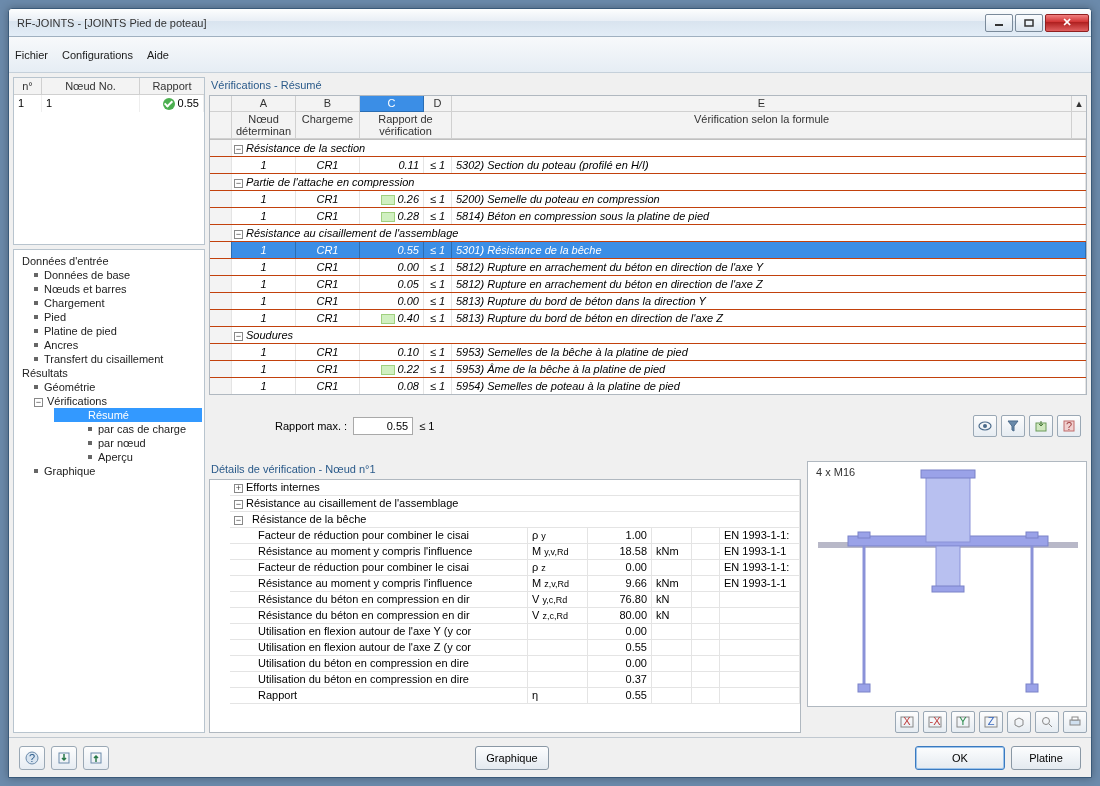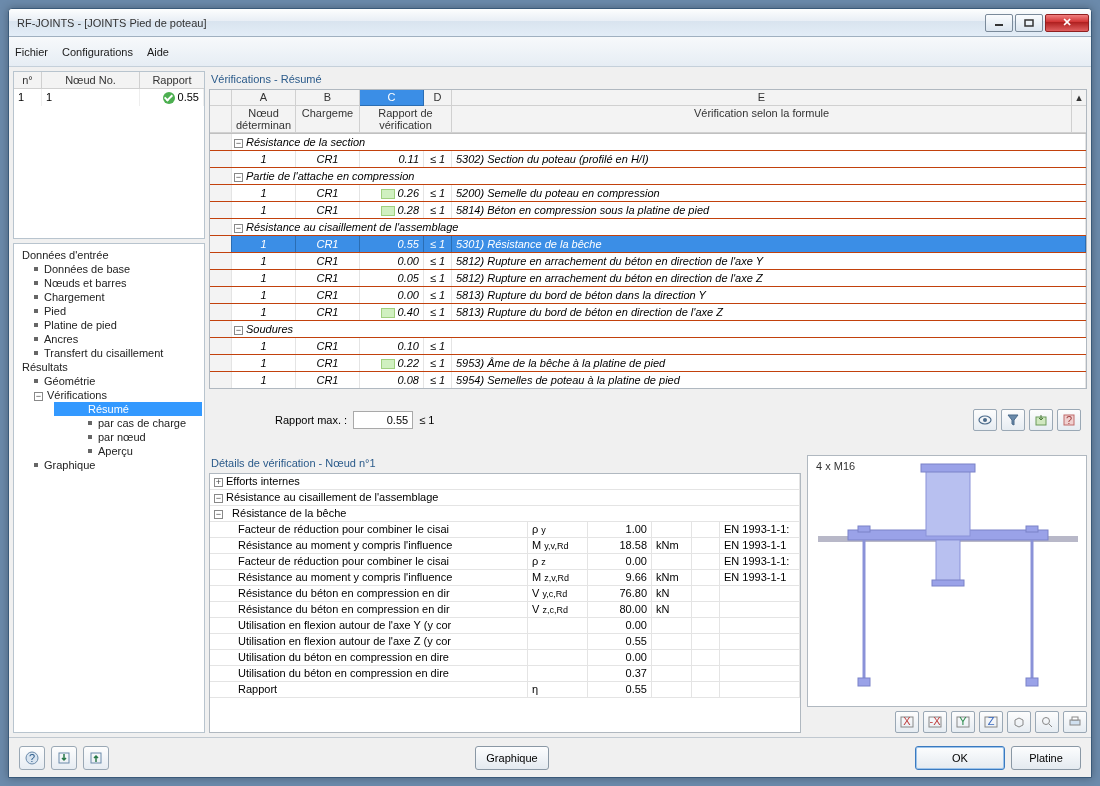--- a/index.html
+++ b/index.html
@@ -2,21 +2,21 @@
 <html><head>
 <meta charset="utf-8">
 <style>
   * { box-sizing: border-box; font-family: "Segoe UI", Tahoma, sans-serif; font-size: 11px; }
   body { margin: 0; background: #6b8aab; padding: 8px; }
   .window { width: 1084px; height: 770px; background: #f0f0f0; border: 1px solid #3a5a7a; border-radius: 4px 4px 0 0; box-shadow: 0 0 8px rgba(0,0,0,0.3); display: flex; flex-direction: column; overflow: hidden; }
   .titlebar { height: 28px; background: linear-gradient(#fdfefe,#e8eef5 45%,#d9e4ef 46%,#e3edf7); display: flex; align-items: center; padding: 0 2px 0 8px; border-bottom: 1px solid #a0b0c0; }
   .titlebar .title { flex: 1; color: #333; }
   .winbtn { width: 28px; height: 18px; margin-left: 2px; border: 1px solid #7a8a9a; border-radius: 2px; background: linear-gradient(#fafcfe,#dbe5ef); display: flex; align-items: center; justify-content: center; color: #333; }
   .winbtn.close { width: 44px; background: linear-gradient(#f08080,#d03030 45%,#b02020 46%,#e06060); border-color: #902020; color: #fff; font-weight: bold; }
-  .menubar { height: 30px; background: linear-gradient(#f7f9fb,#e6edf4); border-bottom: 1px solid #c5d0da; display: flex; align-items: center; padding: 0 6px; gap: 14px; }
+  .menubar { height: 36px; background: linear-gradient(#f7f9fb,#e6edf4); border-bottom: 1px solid #c5d0da; display: flex; align-items: center; padding: 0 6px; gap: 14px; }
   .menubar span { color: #1a1a1a; cursor: default; }
   .body { flex: 1; display: flex; padding: 4px; gap: 4px; min-height: 0; }
   .left { width: 192px; display: flex; flex-direction: column; gap: 4px; }
   .panel { background: #fff; border: 1px solid #b8c4ce; }
   .smalltable { height: 168px; }
   .smalltable-head { display: flex; background: #f3f3f3; border-bottom: 1px solid #d0d0d0; }
   .sth { padding: 2px 4px; border-right: 1px solid #d0d0d0; text-align: center; color: #333; }
   .smalltable-row { display: flex; }
   .std { padding: 2px 4px; border-right: 1px solid #eee; }
   .check-icon { display:inline-block; width:12px; height:12px; border-radius:50%; background:#4caf50; position:relative; vertical-align:middle; }
@@ -47,21 +47,21 @@
   .minibar { display:inline-block; width:14px; height:10px; background:#d0f0c0; border:1px solid #a0d080; vertical-align:middle; }
   .exp { display:inline-block; width:9px; height:9px; border:1px solid #888; margin-right:3px; line-height:7px; text-align:center; font-size:9px; color:#444; background:#fff; vertical-align:middle; }
   .ratio-row { display:flex; align-items:center; padding:20px 6px; gap:6px; }
   .ratio-row .lbl { margin-left: 60px; }
   .ratio-row input { width:60px; height:18px; text-align:right; border:1px solid #a9a9a9; padding:0 4px; background:#fff; }
   .tbtns { margin-left:auto; display:flex; gap:4px; }
   .tbtn { width:24px; height:22px; border:1px solid #9aa8b5; border-radius:2px; background:linear-gradient(#fdfdfd,#e6ecf2); display:flex; align-items:center; justify-content:center; }
   .lower { display:flex; gap:6px; margin-top:4px; flex:1; min-height:0; }
   .details { flex:1; display:flex; flex-direction:column; min-width:0;}
   .dgrid { border:1px solid #b0b8c0; background:#fff; flex:1; overflow:auto; }
-  .drow { display:grid; grid-template-columns: 1fr 60px 64px 40px 28px 80px; border-bottom:1px solid #e4e4e4; height:16px; }
+  .drow { display:grid; grid-template-columns: 1fr 60px 64px 40px 28px 80px; border-bottom:1px solid #e4e4e4; height:16px;margin-left:20px; }
   .drow .dc { border-right:1px solid #e4e4e4; padding:0 4px; line-height:15px; overflow:hidden; white-space:nowrap; font-size:11px; }
   .drow.group .dc { grid-column: 1 / -1; }
   .preview { width:280px; display:flex; flex-direction:column; }
   .preview-canvas { flex:1; border:1px solid #b0b8c0; background:#fff; position:relative; overflow:hidden; }
   .preview-label { position:absolute; left:8px; top:4px; color:#333; }
   .preview-btns { display:flex; gap:4px; justify-content:flex-end; padding-top:4px; }
   .footer { height:40px; border-top:1px solid #c0c8d0; display:flex; align-items:center; padding:0 10px; gap:6px; }
   .footer .spacer { flex:1; }
   .btn { height:24px; padding:0 10px; border:1px solid #8a98a5; border-radius:3px; background:linear-gradient(#fcfdfe,#e4eaf0); min-width:70px; }
   .btn.primary { border-color:#3a7ac0; box-shadow: inset 0 0 0 1px #9cc3ea; font-weight:normal; min-width:90px; }
@@ -227,20 +227,21 @@
             <div class="grow group">
               <div class="gc gc0"></div>
               <div class="gc gct"><span class="exp">−</span>Soudures</div>
             </div>
             <div class="grow">
               <div class="gc" style="background:#f3f3f3"></div>
               <div class="gc ctr">1</div>
               <div class="gc ctr">CR1</div>
               <div class="gc num">0.10</div>
               <div class="gc ctr">≤ 1</div>
+              <div class="gc">5953) Semelles de la bêche à la platine de pied</div>
             </div>
             <div class="grow">
               <div class="gc" style="background:#f3f3f3"></div>
               <div class="gc ctr">1</div>
               <div class="gc ctr">CR1</div>
               <div class="gc num"><span class="minibar"></span> 0.22</div>
               <div class="gc ctr">≤ 1</div>
               <div class="gc">5953) Âme de la bêche à la platine de pied</div>
             </div>
             <div class="grow">

